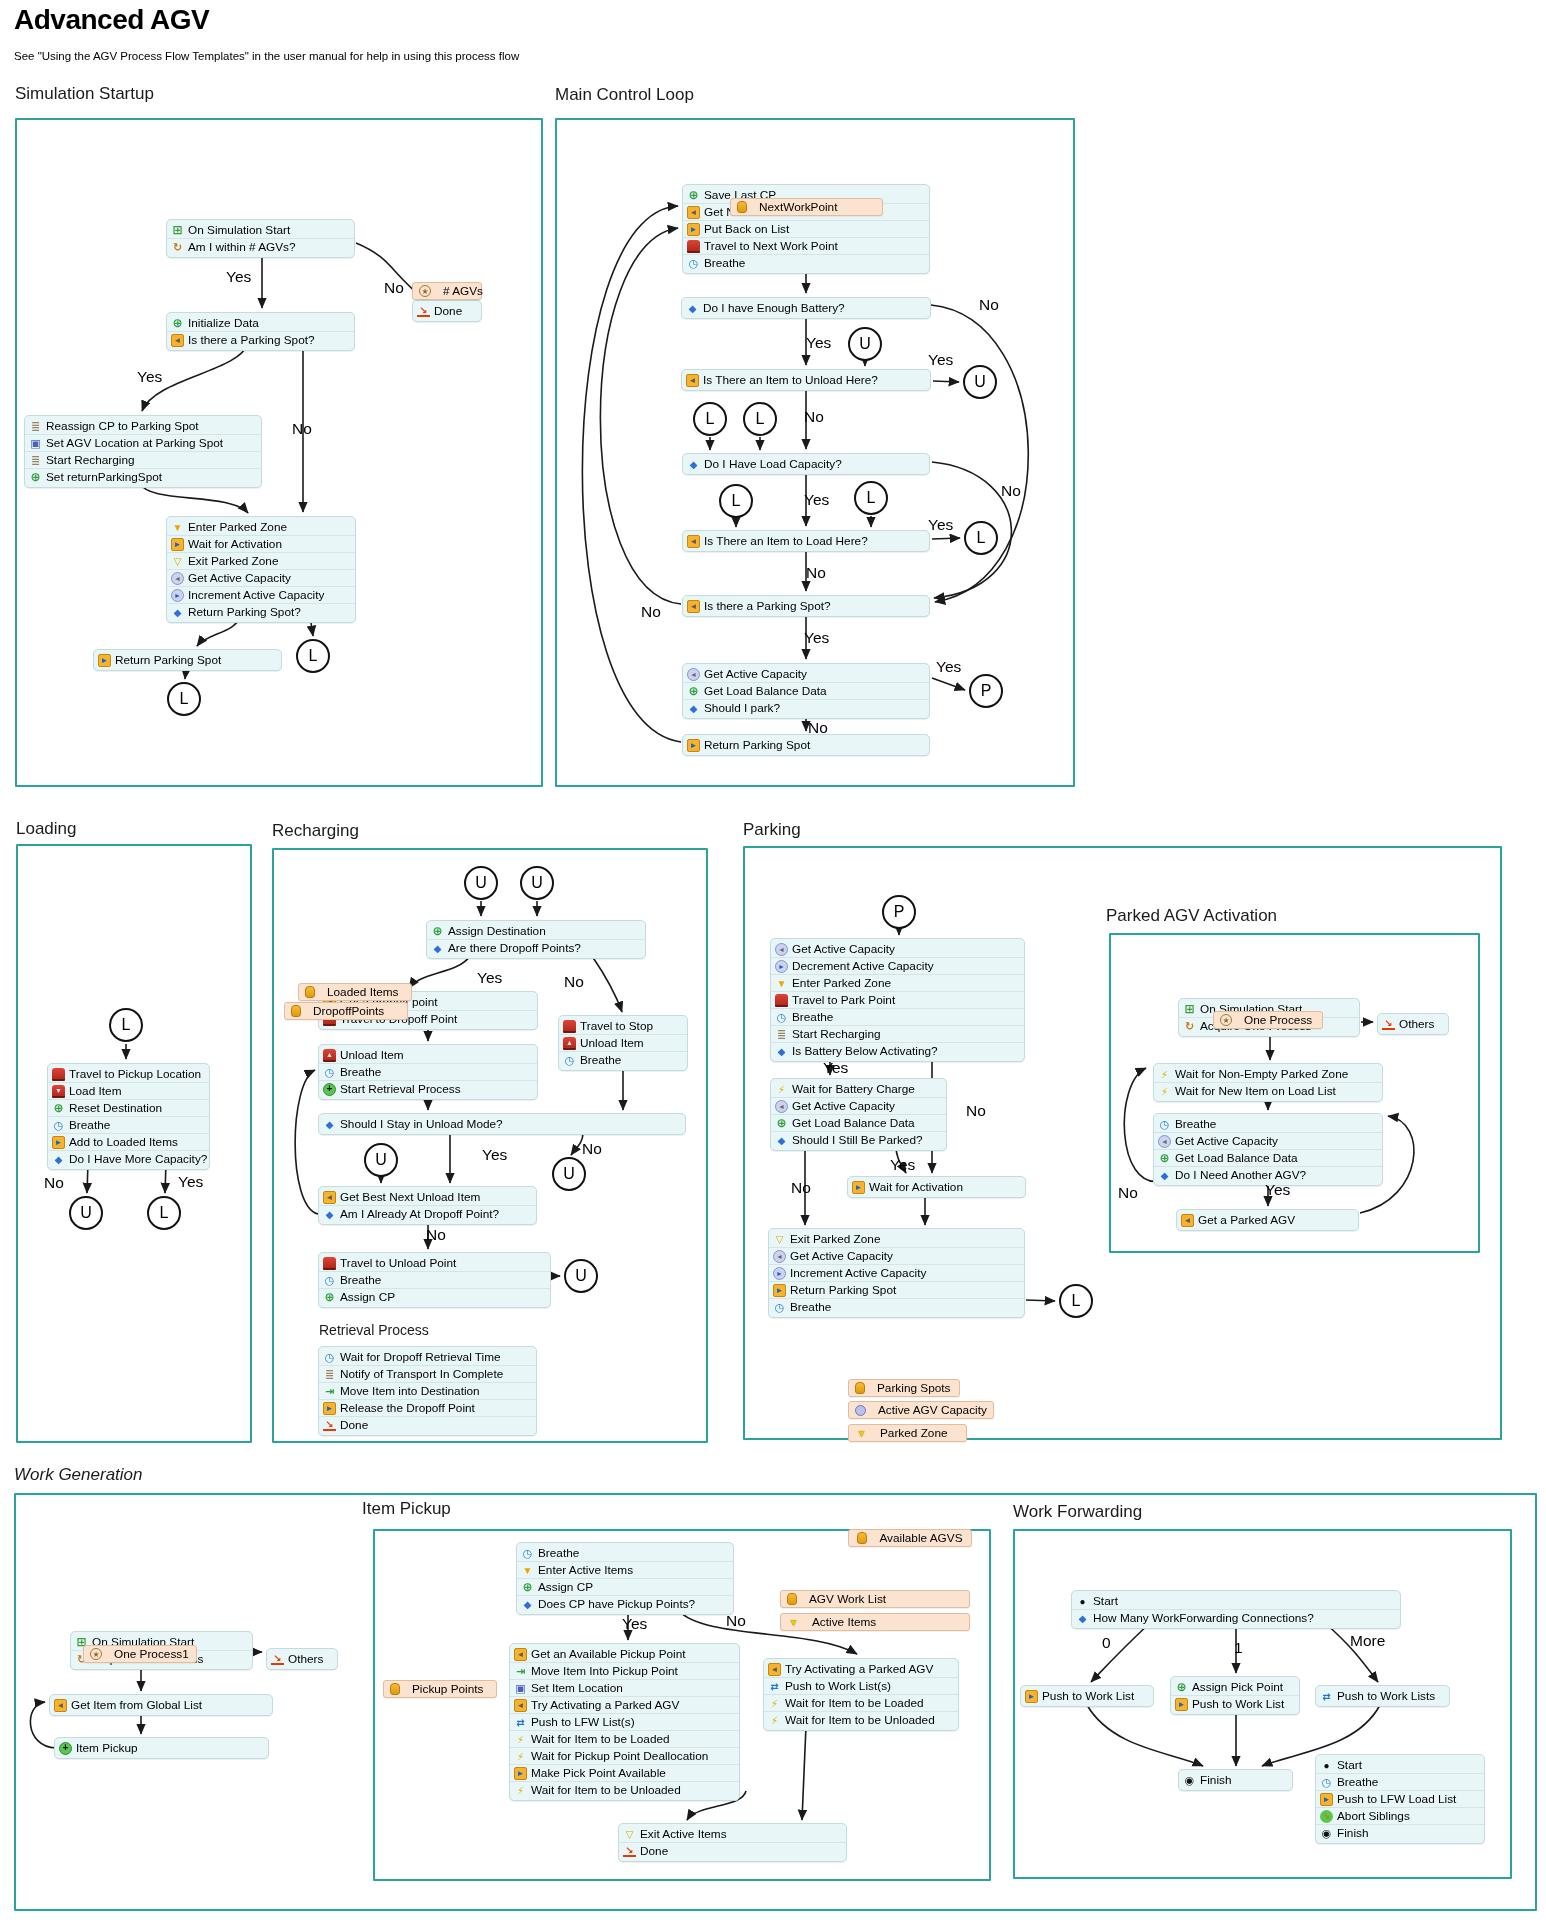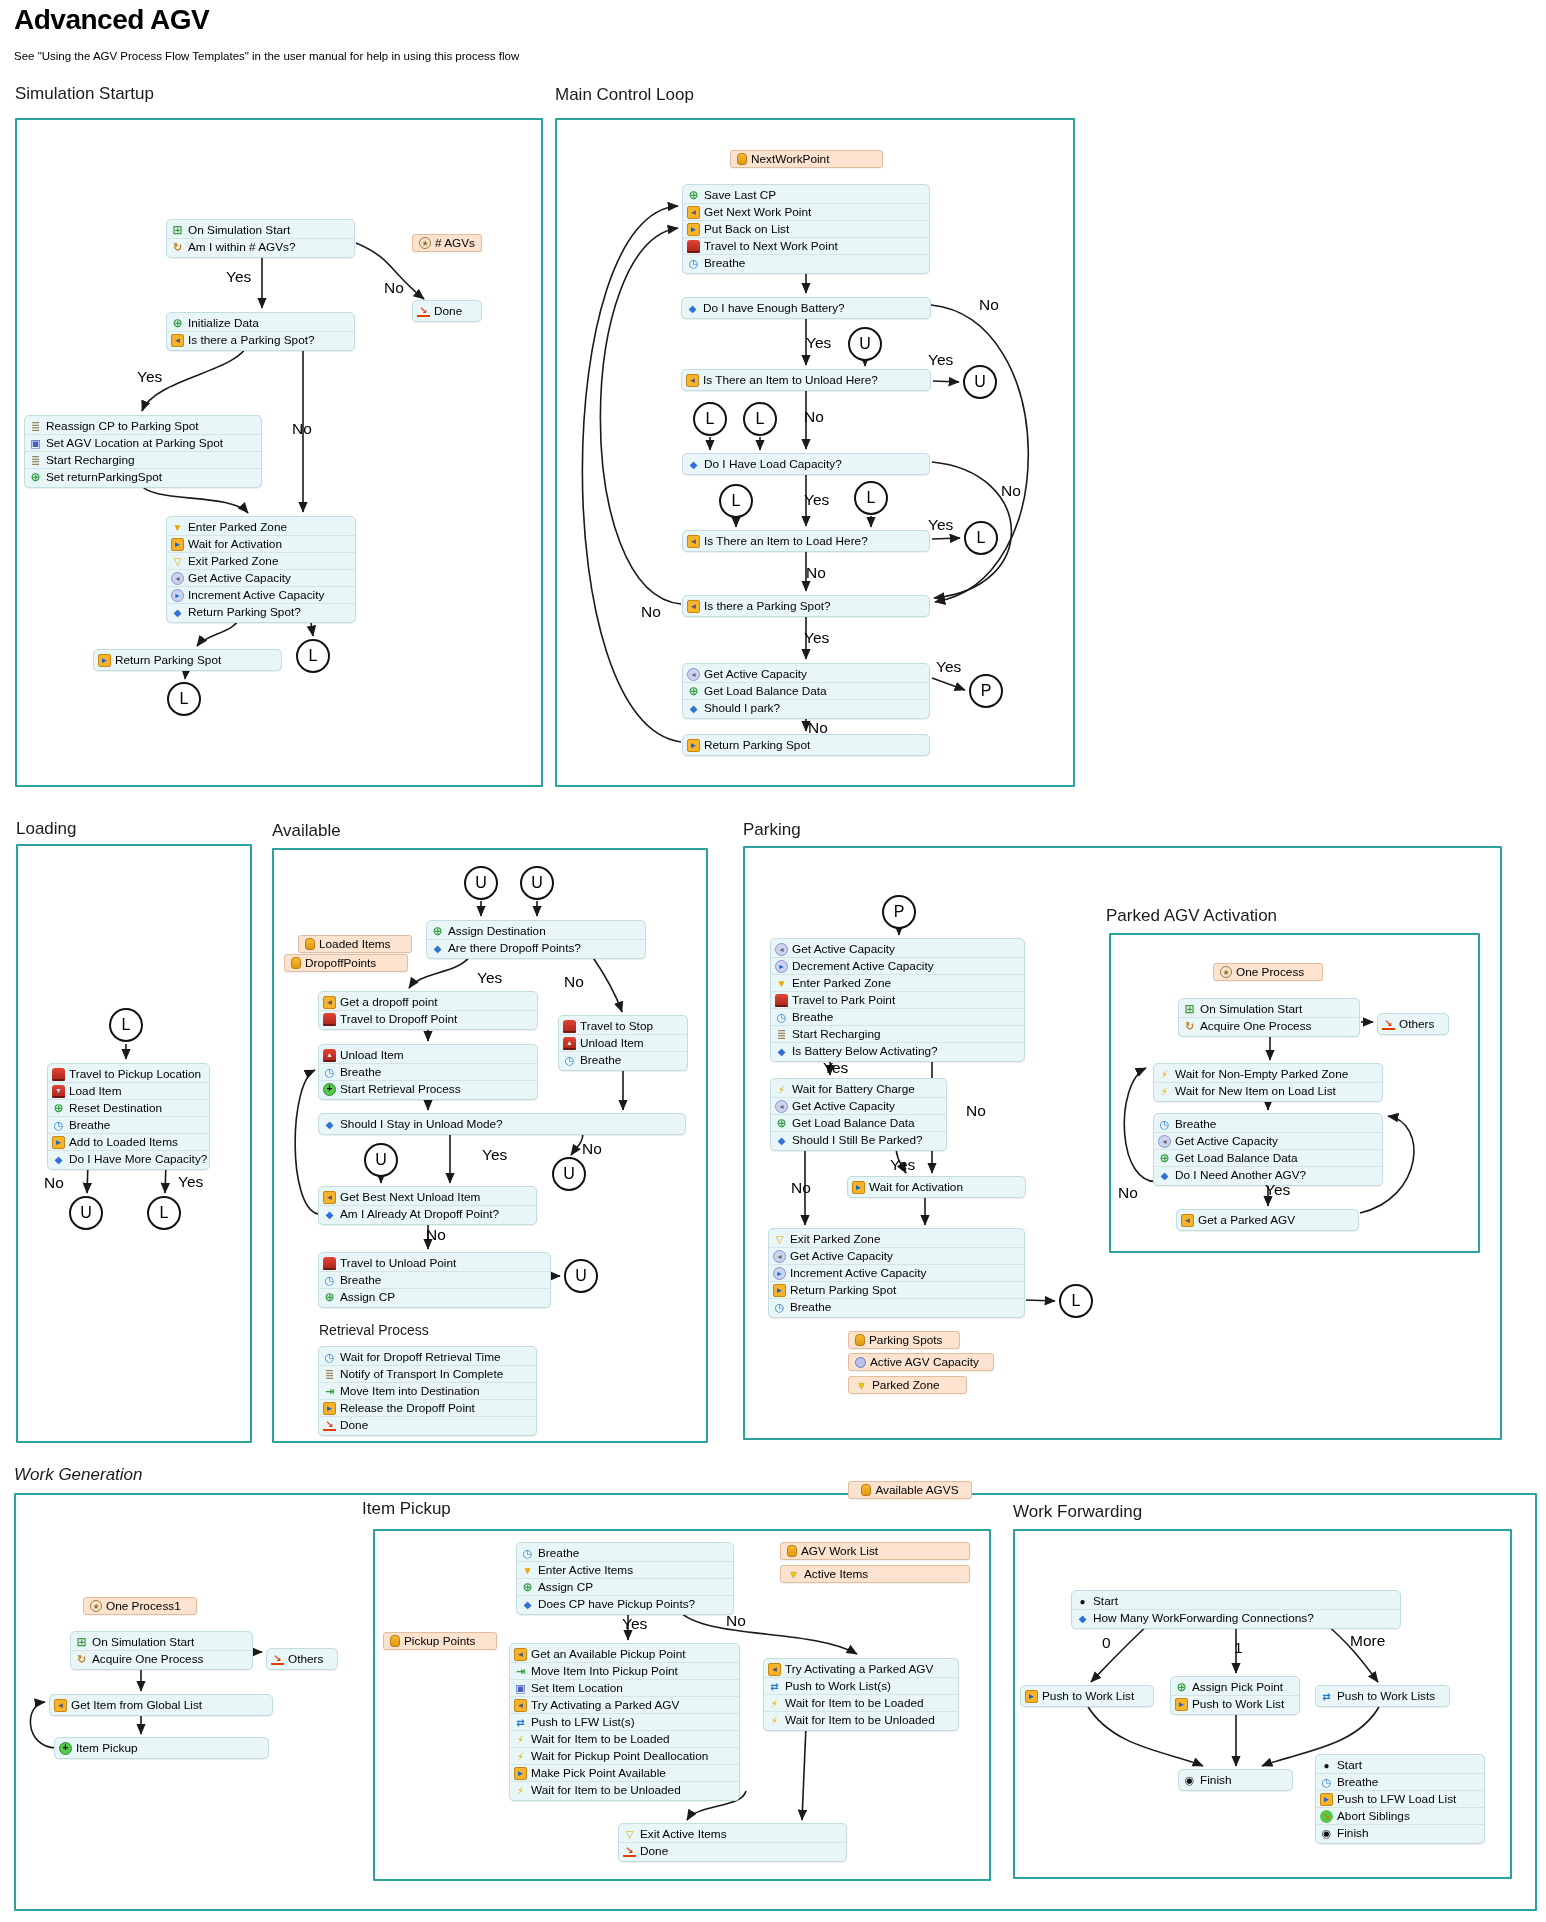--- a/index.html
+++ b/index.html
@@ -38,43 +38,43 @@
   .ic-move{color:#2f9e3e;font-weight:bold;}
   .ic-multi{color:#2277cc;font-weight:bold;font-size:10px;}
   .ic-startdot{color:#111;font-size:10px;}
   .ic-finishdot{color:#111;font-size:11px;}
   .ic-abort{background:#57c84d;border-radius:50%;color:#e06a00;font-weight:bold;font-size:8px;}
   .ic-star{color:#8d6e2f;border:1px solid #9a7c3a;border-radius:50%;font-size:8px;width:12px;height:12px;flex:0 0 12px;}
   .ic-list{background:linear-gradient(#f8bb33,#e29a0e);border:1px solid #b97d10;border-radius:4px 4px 3px 3px;width:10px;height:12px;flex:0 0 10px;}
   .ic-zone{color:#f0cc00;text-shadow:0 0 1px #555;font-size:10px;}
   .ic-capacity{background:#b9c3ea;border:1px solid #6a77c0;border-radius:50%;width:11px;height:11px;flex:0 0 11px;}
   .rt{display:inline-block;}
-  .tag{position:absolute;display:flex;align-items:center;gap:4px;background:#fbe3cf;border:1px solid #e2bd9d;
+  .tag{position:absolute;display:flex;align-items:center;gap:12px;background:#fbe3cf;border:1px solid #e2bd9d;
        border-radius:3px;height:18px;padding:0 6px;font-size:11.8px;box-sizing:border-box;white-space:nowrap;
-       box-shadow:0 1px 1px rgba(0,0,0,.06);}
+       box-shadow:0 1px 1px rgba(0,0,0,.06);margin-top:48px;}
   .circ{position:absolute;width:34px;height:34px;border:2px solid #111;border-radius:50%;background:#fff;
         display:flex;align-items:center;justify-content:center;font-size:16px;box-sizing:border-box;}
   .elab{position:absolute;font-size:15.5px;color:#000;white-space:nowrap;}
   .sublab{position:absolute;font-size:14px;color:#1b1b1b;white-space:nowrap;}
   svg.connectors{position:absolute;left:0;top:0;pointer-events:none;}
 </style>
 </head>
 <body>
 
 <div id="canvas">
   <div class="page-title">Advanced AGV</div>
   <div class="page-subtitle">See "Using the AGV Process Flow Templates" in the user manual for help in using this process flow</div>
 <div class="sec-box" style="left: 15px; top: 118px; width: 528px; height: 669px;"></div>
     <div class="sec-label" style="left: 15px; top: 84px;">Simulation Startup</div>
     <div class="sec-box" style="left: 555px; top: 118px; width: 520px; height: 669px;"></div>
     <div class="sec-label" style="left: 555px; top: 85px;">Main Control Loop</div>
     <div class="sec-box" style="left: 16px; top: 844px; width: 236px; height: 599px;"></div>
     <div class="sec-label" style="left: 16px; top: 819px;">Loading</div>
     <div class="sec-box" style="left: 272px; top: 848px; width: 436px; height: 595px;"></div>
-    <div class="sec-label" style="left: 272px; top: 821px;">Available</div>
+    <div class="sec-label" style="left: 272px; top: 821px;">Recharging</div>
     <div class="sec-box" style="left: 743px; top: 846px; width: 759px; height: 594px;"></div>
     <div class="sec-label" style="left: 743px; top: 820px;">Parking</div>
     <div class="sec-box" style="left: 1109px; top: 933px; width: 371px; height: 320px;"></div>
     <div class="sec-label" style="left: 1106px; top: 906px;">Parked AGV Activation</div>
     <div class="sec-box" style="left: 14px; top: 1493px; width: 1523px; height: 418px;"></div>
     <div class="sec-label" style="left: 14px; top: 1465px; font-style: italic;">Work Generation</div>
     <div class="sec-box" style="left: 373px; top: 1529px; width: 618px; height: 352px;"></div>
     <div class="sec-label" style="left: 362px; top: 1499px;">Item Pickup</div>
     <div class="sec-box" style="left: 1013px; top: 1529px; width: 499px; height: 350px;"></div>
     <div class="sec-label" style="left: 1013px; top: 1502px;">Work Forwarding</div>

